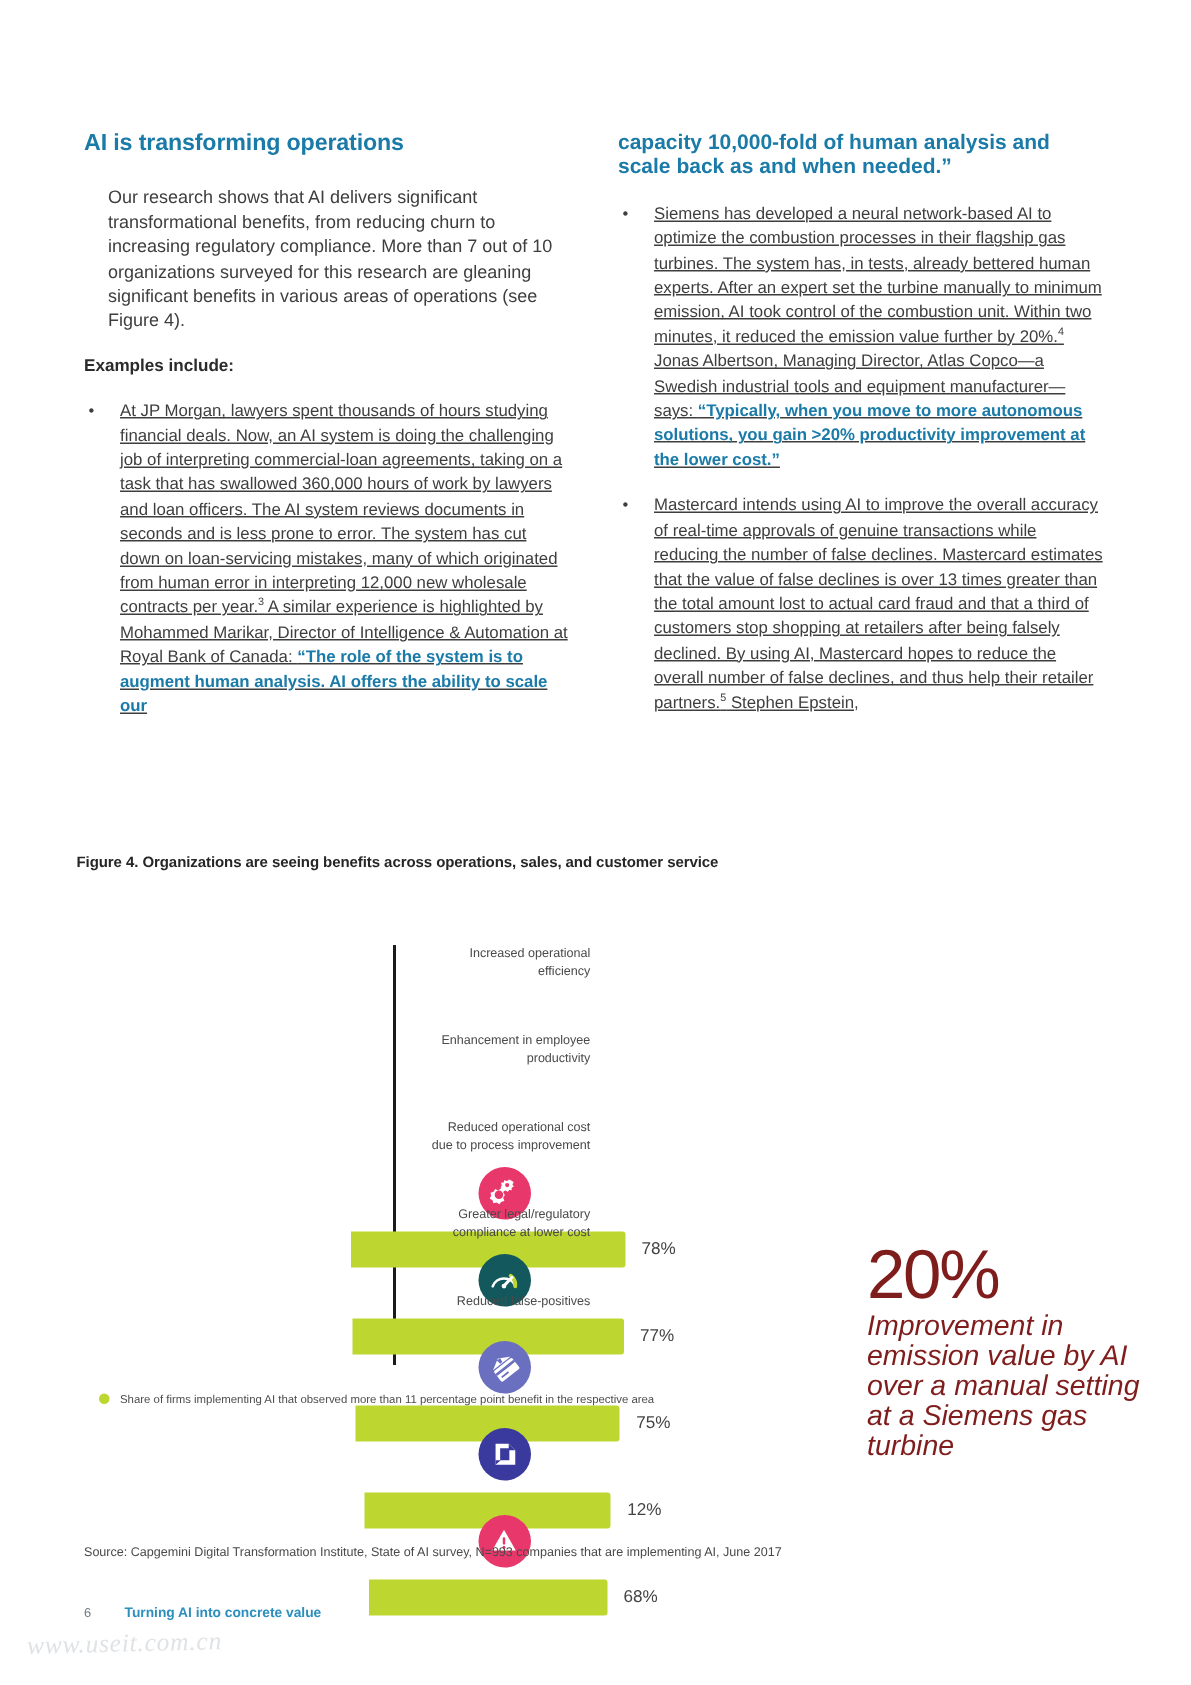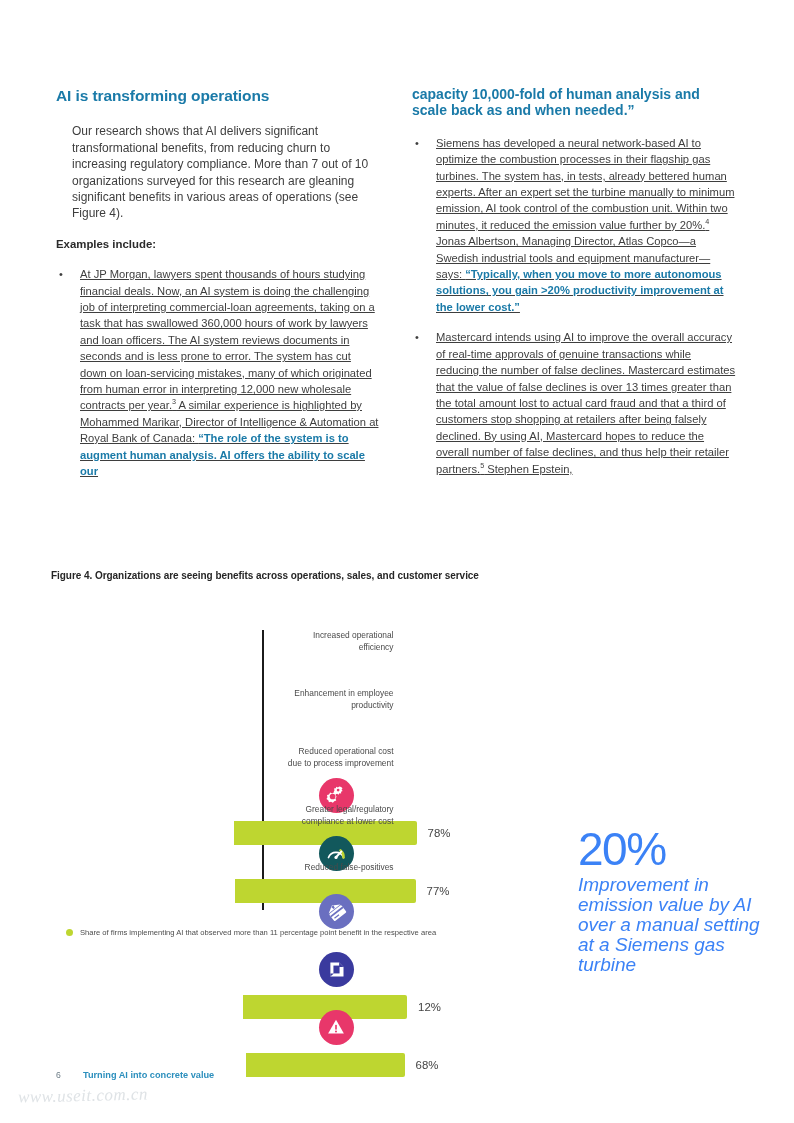--- a/index.html
+++ b/index.html
@@ -193,21 +193,21 @@
     font-size: 7.6px;
     color: #4c4c4c;
   }
 
   
   .callout {
     position: absolute;
     left: 578px;
     top: 826px;
     width: 200px;
-    color: #3b82f6;
+    color: #7f1d1d;
   }
   .callout-number {
     font-size: 46px;
     line-height: 47px;
     font-weight: normal;
     letter-spacing: -1.5px;
   }
   .callout-text {
     margin-top: 2px;
     font-size: 19px;
@@ -351,20 +351,24 @@
             <g transform="rotate(-38 12 12)">
               <rect x="4" y="9.5" width="16" height="9.5" rx="1.2" fill="#ffffff"></rect>
               <rect x="4" y="11.6" width="16" height="1.9" fill="#6a6fc0"></rect>
               <rect x="6" y="15.6" width="6" height="1.3" fill="#6a6fc0"></rect>
               <path d="M4.3 8.6l7.7-4.4 7.7 4.4z" fill="#ffffff"></path>
               <path d="M10.6 4.9h2.8l-.5 3.2h-1.8z" fill="#6a6fc0"></path>
             </g>
           </svg>
         </div>
       </div>
+      <div class="bar-area">
+        <div class="bar" style="width:176px;"></div>
+        <div class="bar-value">75%</div>
+      </div>
     </div>
 
     <div class="chart-row" style="top:178px;">
       <div class="row-label">
         <span>Greater legal/regulatory</span><br>
         <span>compliance at lower cost</span>
       </div>
       <div class="row-icon">
         <div class="icon-circle" style="background:#3a3a9e;">
           <svg width="21" height="21" viewBox="0 0 24 24" aria-hidden="true">
@@ -404,20 +408,21 @@
   <div class="legend">
     <div class="legend-dot"></div>
     <div class="legend-text">Share of firms implementing AI that observed more than 11 percentage point benefit in the respective area</div>
   </div>
 
   <div class="callout">
     <div class="callout-number">20%</div>
     <div class="callout-text">Improvement in emission value by AI over a manual setting at a Siemens gas turbine</div>
   </div>
 
+  <div class="source">Source: Capgemini Digital Transformation Institute, State of AI survey, N=993 companies that are implementing AI, June 2017</div>
 
   <div class="footer">
     <div class="footer-page">6</div>
     <div class="footer-title">Turning AI into concrete value</div>
   </div>
 
   <div class="watermark">www.useit.com.cn</div>
 
 </div>
 

